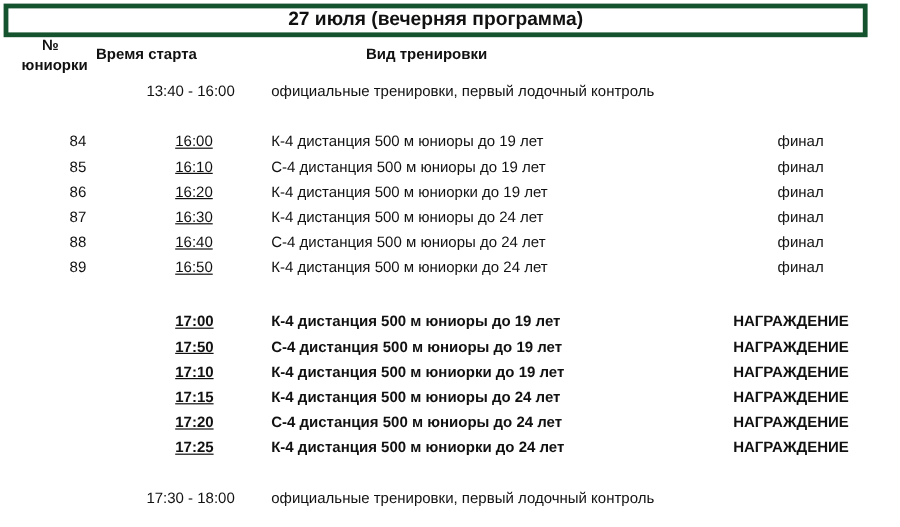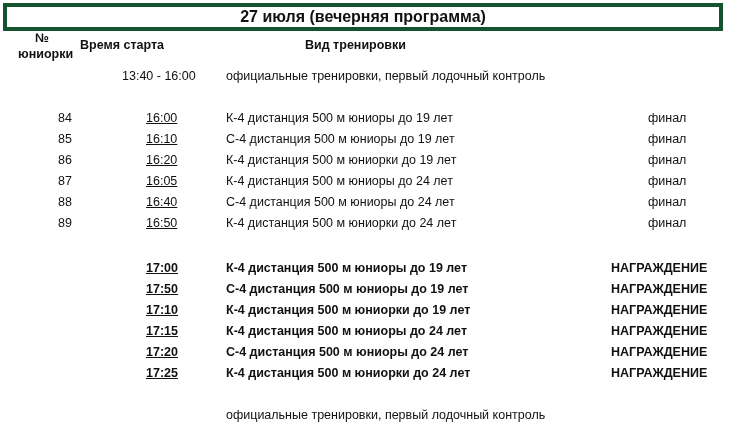--- a/index.html
+++ b/index.html
@@ -55,21 +55,21 @@
   <span class="stage">финал</span>
 </div>
 <div class="row" style="top:150px">
   <span class="num">86</span>
   <span class="time">16:20</span>
   <span class="prog">К-4 дистанция 500 м юниорки до 19 лет</span>
   <span class="stage">финал</span>
 </div>
 <div class="row" style="top:171px">
   <span class="num">87</span>
-  <span class="time">16:05</span>
+  <span class="time">16:30</span>
   <span class="prog">К-4 дистанция 500 м юниоры до 24 лет</span>
   <span class="stage">финал</span>
 </div>
 <div class="row" style="top:192px">
   <span class="num">88</span>
   <span class="time">16:40</span>
   <span class="prog">С-4 дистанция 500 м юниоры до 24 лет</span>
   <span class="stage">финал</span>
 </div>
 <div class="row" style="top:213px">
@@ -104,14 +104,15 @@
   <span class="prog">С-4 дистанция 500 м юниоры до 24 лет</span>
   <span class="stage">НАГРАЖДЕНИЕ</span>
 </div>
 <div class="row bold" style="top:363px">
   <span class="time">17:25</span>
   <span class="prog">К-4 дистанция 500 м юниорки до 24 лет</span>
   <span class="stage">НАГРАЖДЕНИЕ</span>
 </div>
 
 <div class="row" style="top:405px">
+  <span class="time-range">17:30 - 18:00</span>
   <span class="prog">официальные тренировки, первый лодочный контроль</span>
 </div>
 
 </body></html>

